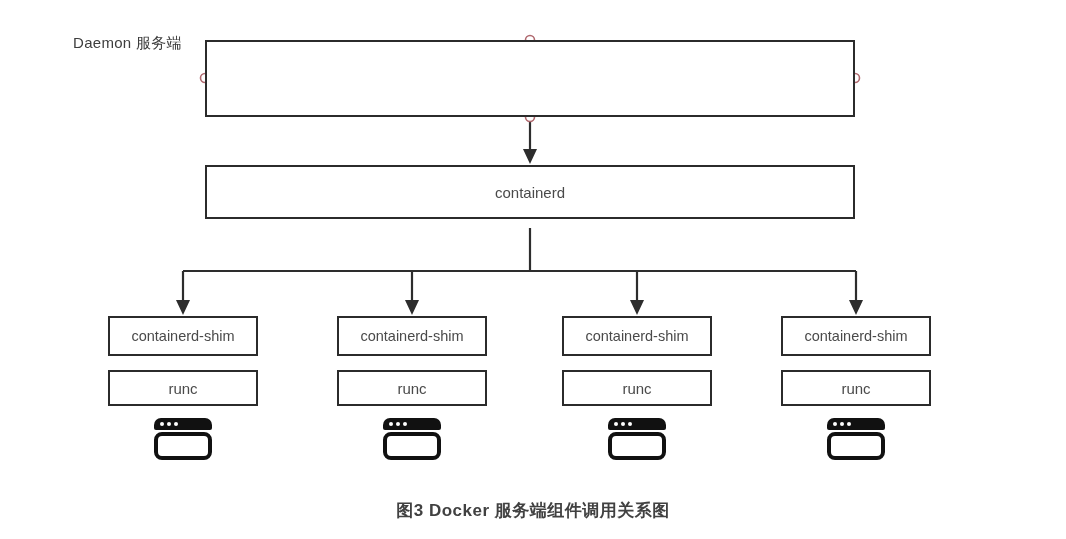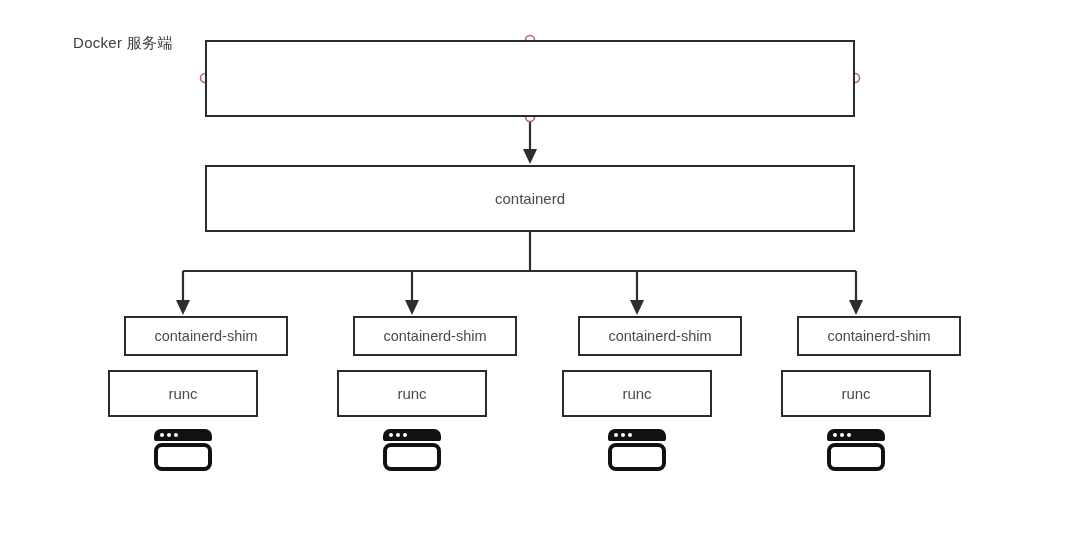--- a/index.html
+++ b/index.html
@@ -32,38 +32,38 @@
     box-sizing: border-box;
   }
   .daemon-box {
     left: 205px; top: 40px;
     width: 650px; height: 77px;
     font-size: 15px;
     line-height: 1.45;
   }
   .containerd-box {
     left: 205px; top: 165px;
-    width: 650px; height: 67px;
+    width: 650px; height: 54px;
     font-size: 15px;
   }
   .column { position: absolute; top: 316px; width: 150px; }
   .col-1 { left: 108px; }
   .col-2 { left: 337px; }
   .col-3 { left: 562px; }
   .col-4 { left: 781px; }
   .shim-box {
     position: relative;
-    left: 16px; top: 0;
-    width: 164px; height: 40px;
+    left: 0; top: 0;
+    width: 150px; height: 40px;
     font-size: 14.5px;
   }
   .runc-box {
     position: relative;
     left: 0; top: 14px;
-    width: 150px; height: 47px;
+    width: 150px; height: 36px;
     font-size: 15px;
   }
   
   .win-icon {
     position: relative;
     top: 26px;
     margin: 0 auto;
     width: 58px;
     height: 42px;
   }
@@ -135,21 +135,21 @@
     </g>
 
     <g stroke-width="1.6" fill="#ffffff" stroke="#b0696f">
       <circle cx="530" cy="40" r="4.5"></circle>
       <circle cx="530" cy="117" r="4.5"></circle>
       <circle cx="205" cy="78" r="4.5"></circle>
       <circle cx="855" cy="78" r="4.5"></circle>
     </g>
   </svg>
 
-  <div class="side-label">Docker 服务端</div>
+  <div class="side-label">Daemon 服务端</div>
 
   <div class="box daemon-box">
     <div>
     </div>
   </div>
 
   <div class="box containerd-box">
     <span>containerd</span>
   </div>
 
@@ -214,14 +214,15 @@
     <div class="win-icon">
       <div class="win-bar">
         <span class="win-dot"></span>
         <span class="win-dot"></span>
         <span class="win-dot"></span>
       </div>
       <div class="win-body"></div>
     </div>
   </div>
 
+  <div class="caption">图3 Docker 服务端组件调用关系图</div>
 
 </div>
 
 </body></html>

